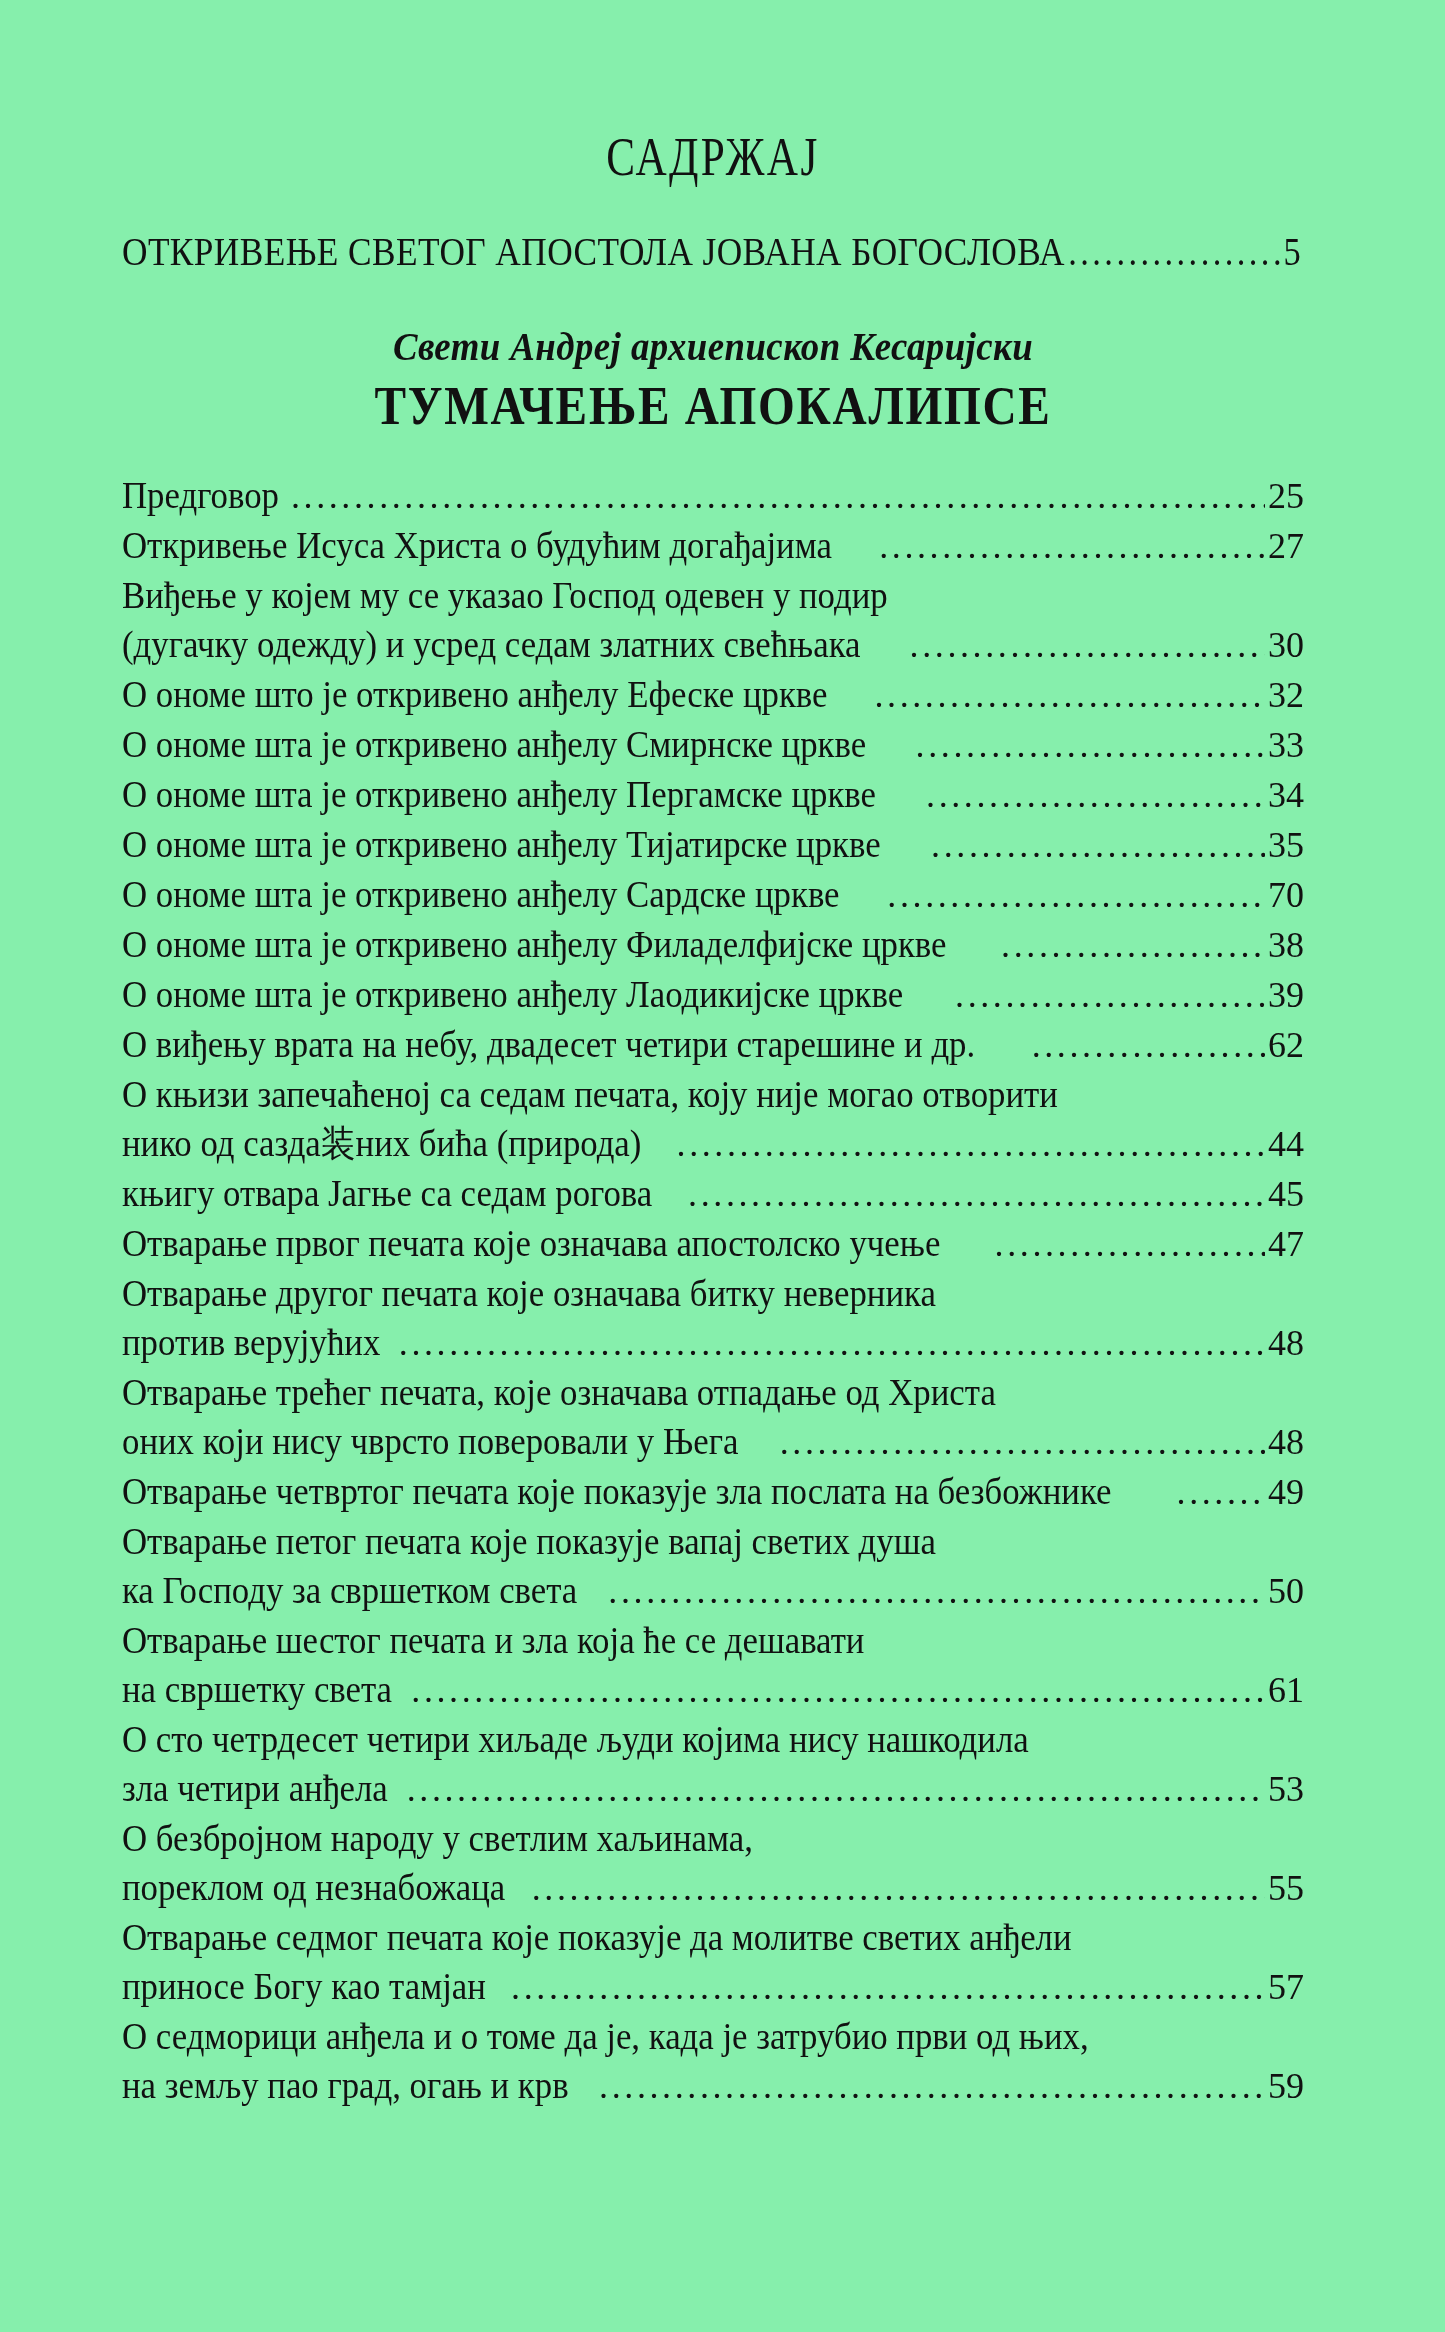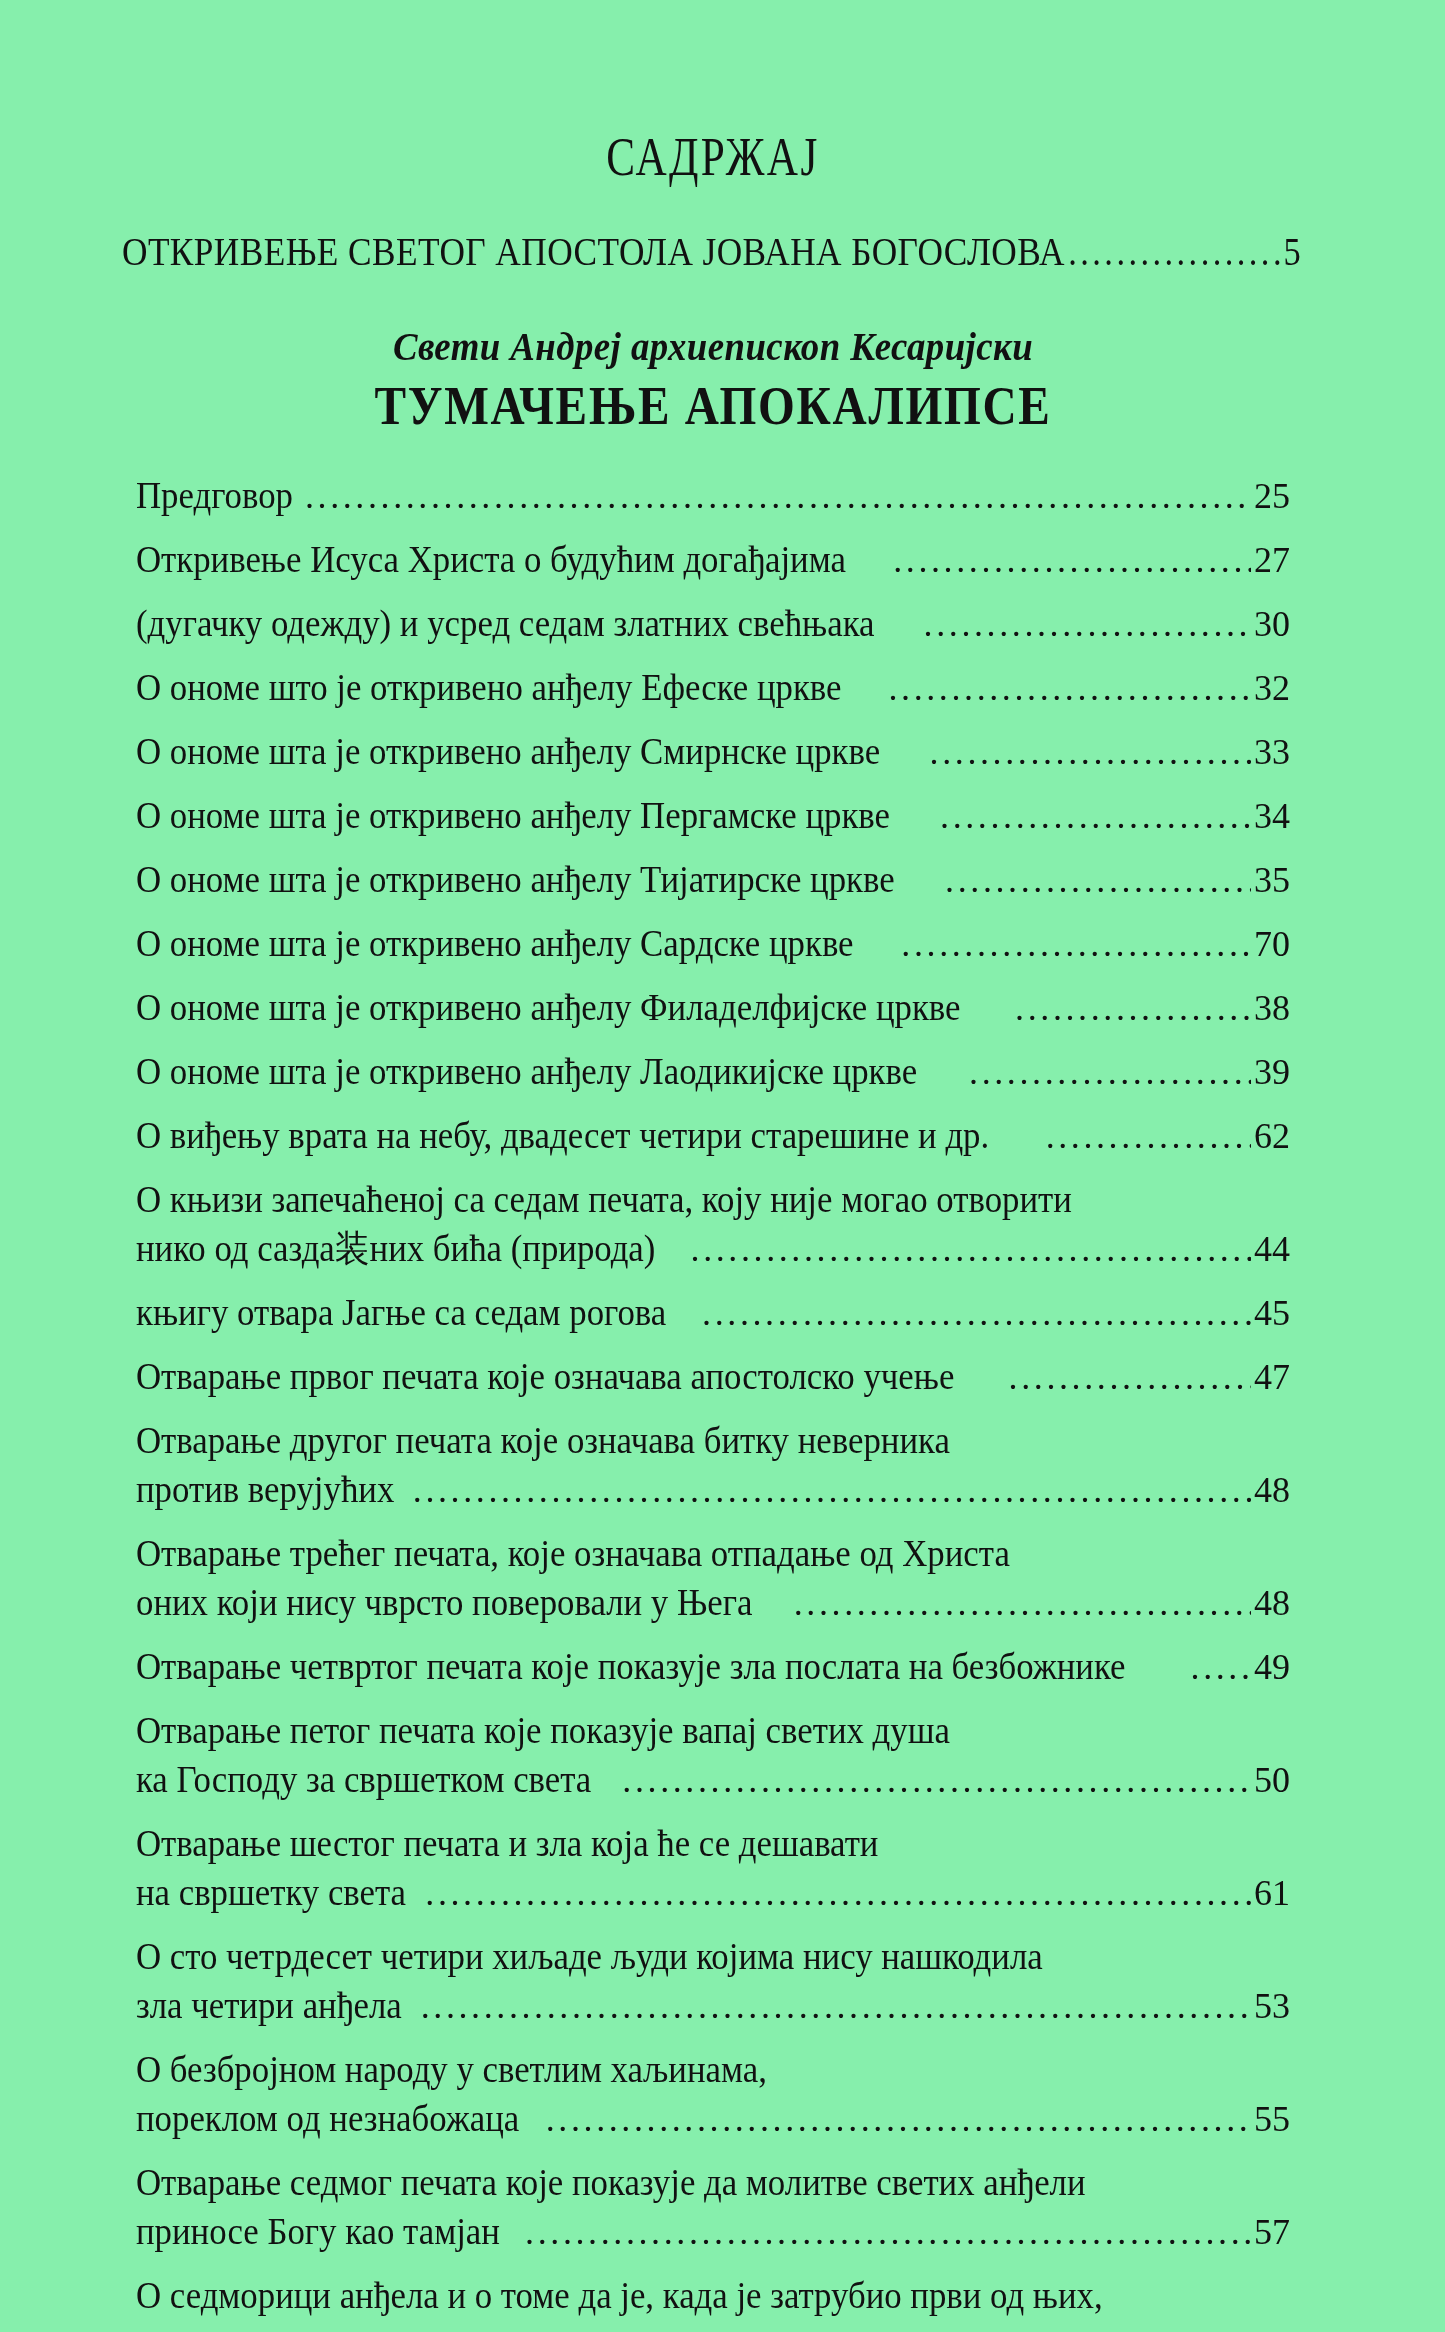--- a/index.html
+++ b/index.html
@@ -83,21 +83,21 @@
     margin: 8px 0 0 0;
     transform: scaleX(0.86);
     white-space: nowrap;
   }
 
   
   .toc {
     margin-top: 36px;
   }
   .toc-entry {
-    margin: 14px;
+    margin: 0;
   }
   .toc-line {
     display: flex;
     align-items: baseline;
     font-size: 37px;
     line-height: 49px;
     white-space: nowrap;
     letter-spacing: 0px;
   }
   .toc-line .tl-text {
@@ -147,20 +147,23 @@
           </div>
         </div>
         <div class="toc-entry">
           <div class="toc-line">
             <span class="tl-text">Откривење Исуса Христа о будућим догађајима</span>
             <span class="tl-leader">...........................................................................................................................................</span>
             <span class="tl-page">27</span>
           </div>
         </div>
         <div class="toc-entry">
+          <div class="toc-line no-leader">
+            <span class="tl-text">Виђење у којем му се указао Господ одевен у подир</span>
+          </div>
           <div class="toc-line">
             <span class="tl-text">(дугачку одежду) и усред седам златних свећњака</span>
             <span class="tl-leader">...........................................................................................................................................</span>
             <span class="tl-page">30</span>
           </div>
         </div>
         <div class="toc-entry">
           <div class="toc-line">
             <span class="tl-text">О ономе што је откривено анђелу Ефеске цркве</span>
             <span class="tl-leader">...........................................................................................................................................</span>

